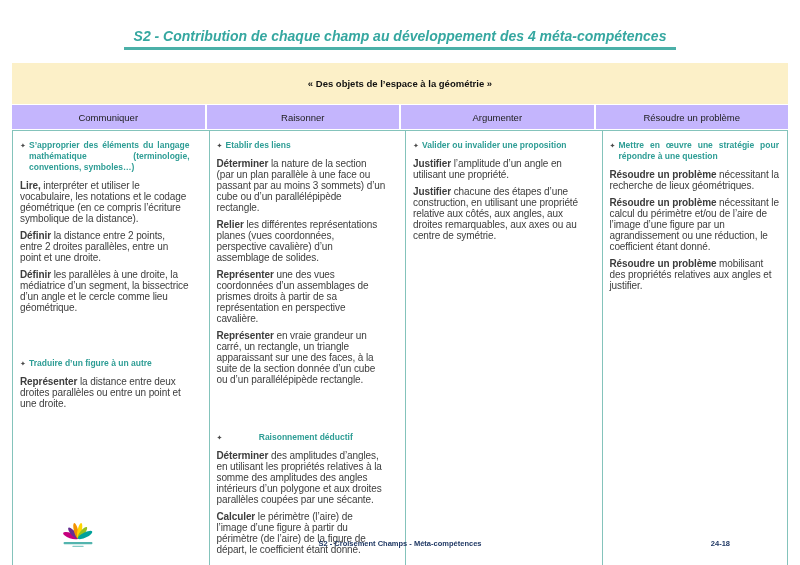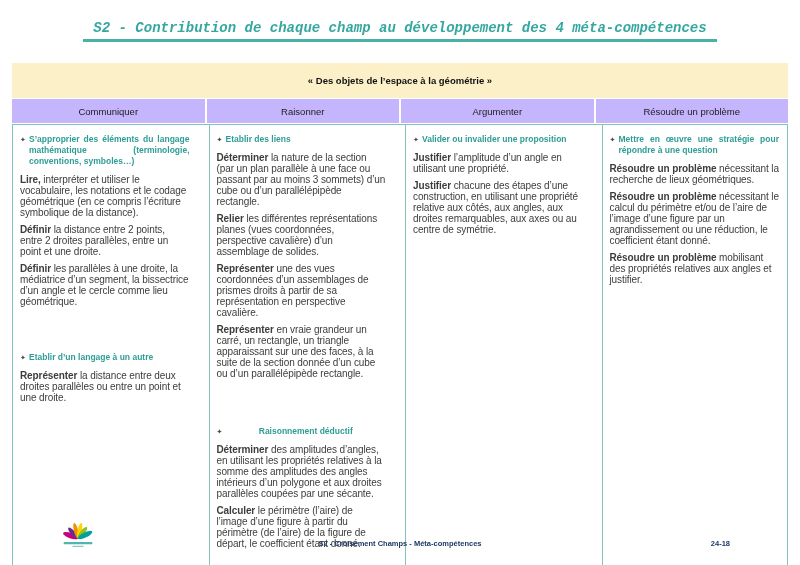--- a/index.html
+++ b/index.html
@@ -1,24 +1,24 @@
 <!DOCTYPE html>
 <html><head>
 <meta charset="utf-8">
 <style>
   html,body{margin:0;padding:0;}
   body{width:800px;height:565px;background:#ffffff;position:relative;overflow:hidden;
        font-family:"Liberation Sans","DejaVu Sans",sans-serif;}
 
-  .title-wrap{margin:0;padding-top:19px;text-align:center;font-family:Liberation Mono, monospace;}
+  .title-wrap{margin:0;padding-top:27px;text-align:center;}
   .page-title{display:inline-block;margin:0;font-size:14px;font-style:italic;font-weight:bold;
       color:#35A7A0;border-bottom:3px solid #4BB0A8;padding:0 10px 3px 10px;}
 
   .doc-table{position:absolute;left:12px;top:63px;width:776px;}
-  .caption-row{background:#FCF0C8;height:35px;display:flex;align-items:center;justify-content:center;
+  .caption-row{background:#FCF0C8;height:41px;display:flex;align-items:center;justify-content:center;
       font-size:9.5px;font-weight:bold;color:#111;}
   .header-row{display:flex;margin-top:1px;}
   .header-cell{flex:1;background:#c4b5fd;height:24px;display:flex;align-items:center;justify-content:center;
       font-size:9.5px;color:#1c1c1c;}
   .header-cell + .header-cell{margin-left:2px;}
   .body-row{display:flex;height:487px;border:1px solid #84C3BB;box-sizing:border-box;margin-top:1px;background:#fff;}
   .body-cell{flex:1;padding:6px 8px 5px 7px;box-sizing:border-box;overflow:hidden;}
   .body-cell + .body-cell{border-left:1px solid #84C3BB;margin-left:11px;}
 
   .bullet-heading{display:flex;color:#2E9D95;font-weight:bold;font-size:8.5px;line-height:11px;
@@ -53,21 +53,21 @@
         <div class="bullet-heading">
           <span class="glyph">✦</span>
           <span class="text">S’approprier des éléments du langage mathématique (terminologie, conventions, symboles…)</span>
         </div>
         <p class="item"><b>Lire,</b> interpréter et utiliser le vocabulaire, les notations et le codage géométrique (en ce compris l’écriture symbolique de la distance).</p>
         <p class="item"><b>Définir</b> la distance entre 2 points, entre 2 droites parallèles, entre un point et une droite.</p>
         <p class="item"><b>Définir</b> les parallèles à une droite, la médiatrice d’un segment, la bissectrice d’un angle et le cercle comme lieu géométrique.</p>
         <div style="height: 36px;"></div>
         <div class="bullet-heading">
           <span class="glyph">✦</span>
-          <span class="text" style="text-align: left;">Etablir d’un langage à un autre</span>
+          <span class="text" style="text-align: left;">Traduire d’un figure à un autre</span>
         </div>
         <p class="item"><b>Représenter</b> la distance entre deux droites parallèles ou entre un point et une droite.</p>
       </div>
     <div class="body-cell">
         <div class="bullet-heading">
           <span class="glyph">✦</span>
           <span class="text" style="text-align: left;">Etablir des liens</span>
         </div>
         <p class="item"><b>Déterminer</b> la nature de la section (par un plan parallèle à une face ou passant par au moins 3 sommets) d’un cube ou d’un parallélépipède rectangle.</p>
         <p class="item"><b>Relier</b> les différentes représentations planes (vues coordonnées, perspective cavalière) d’un assemblage de solides.</p>

